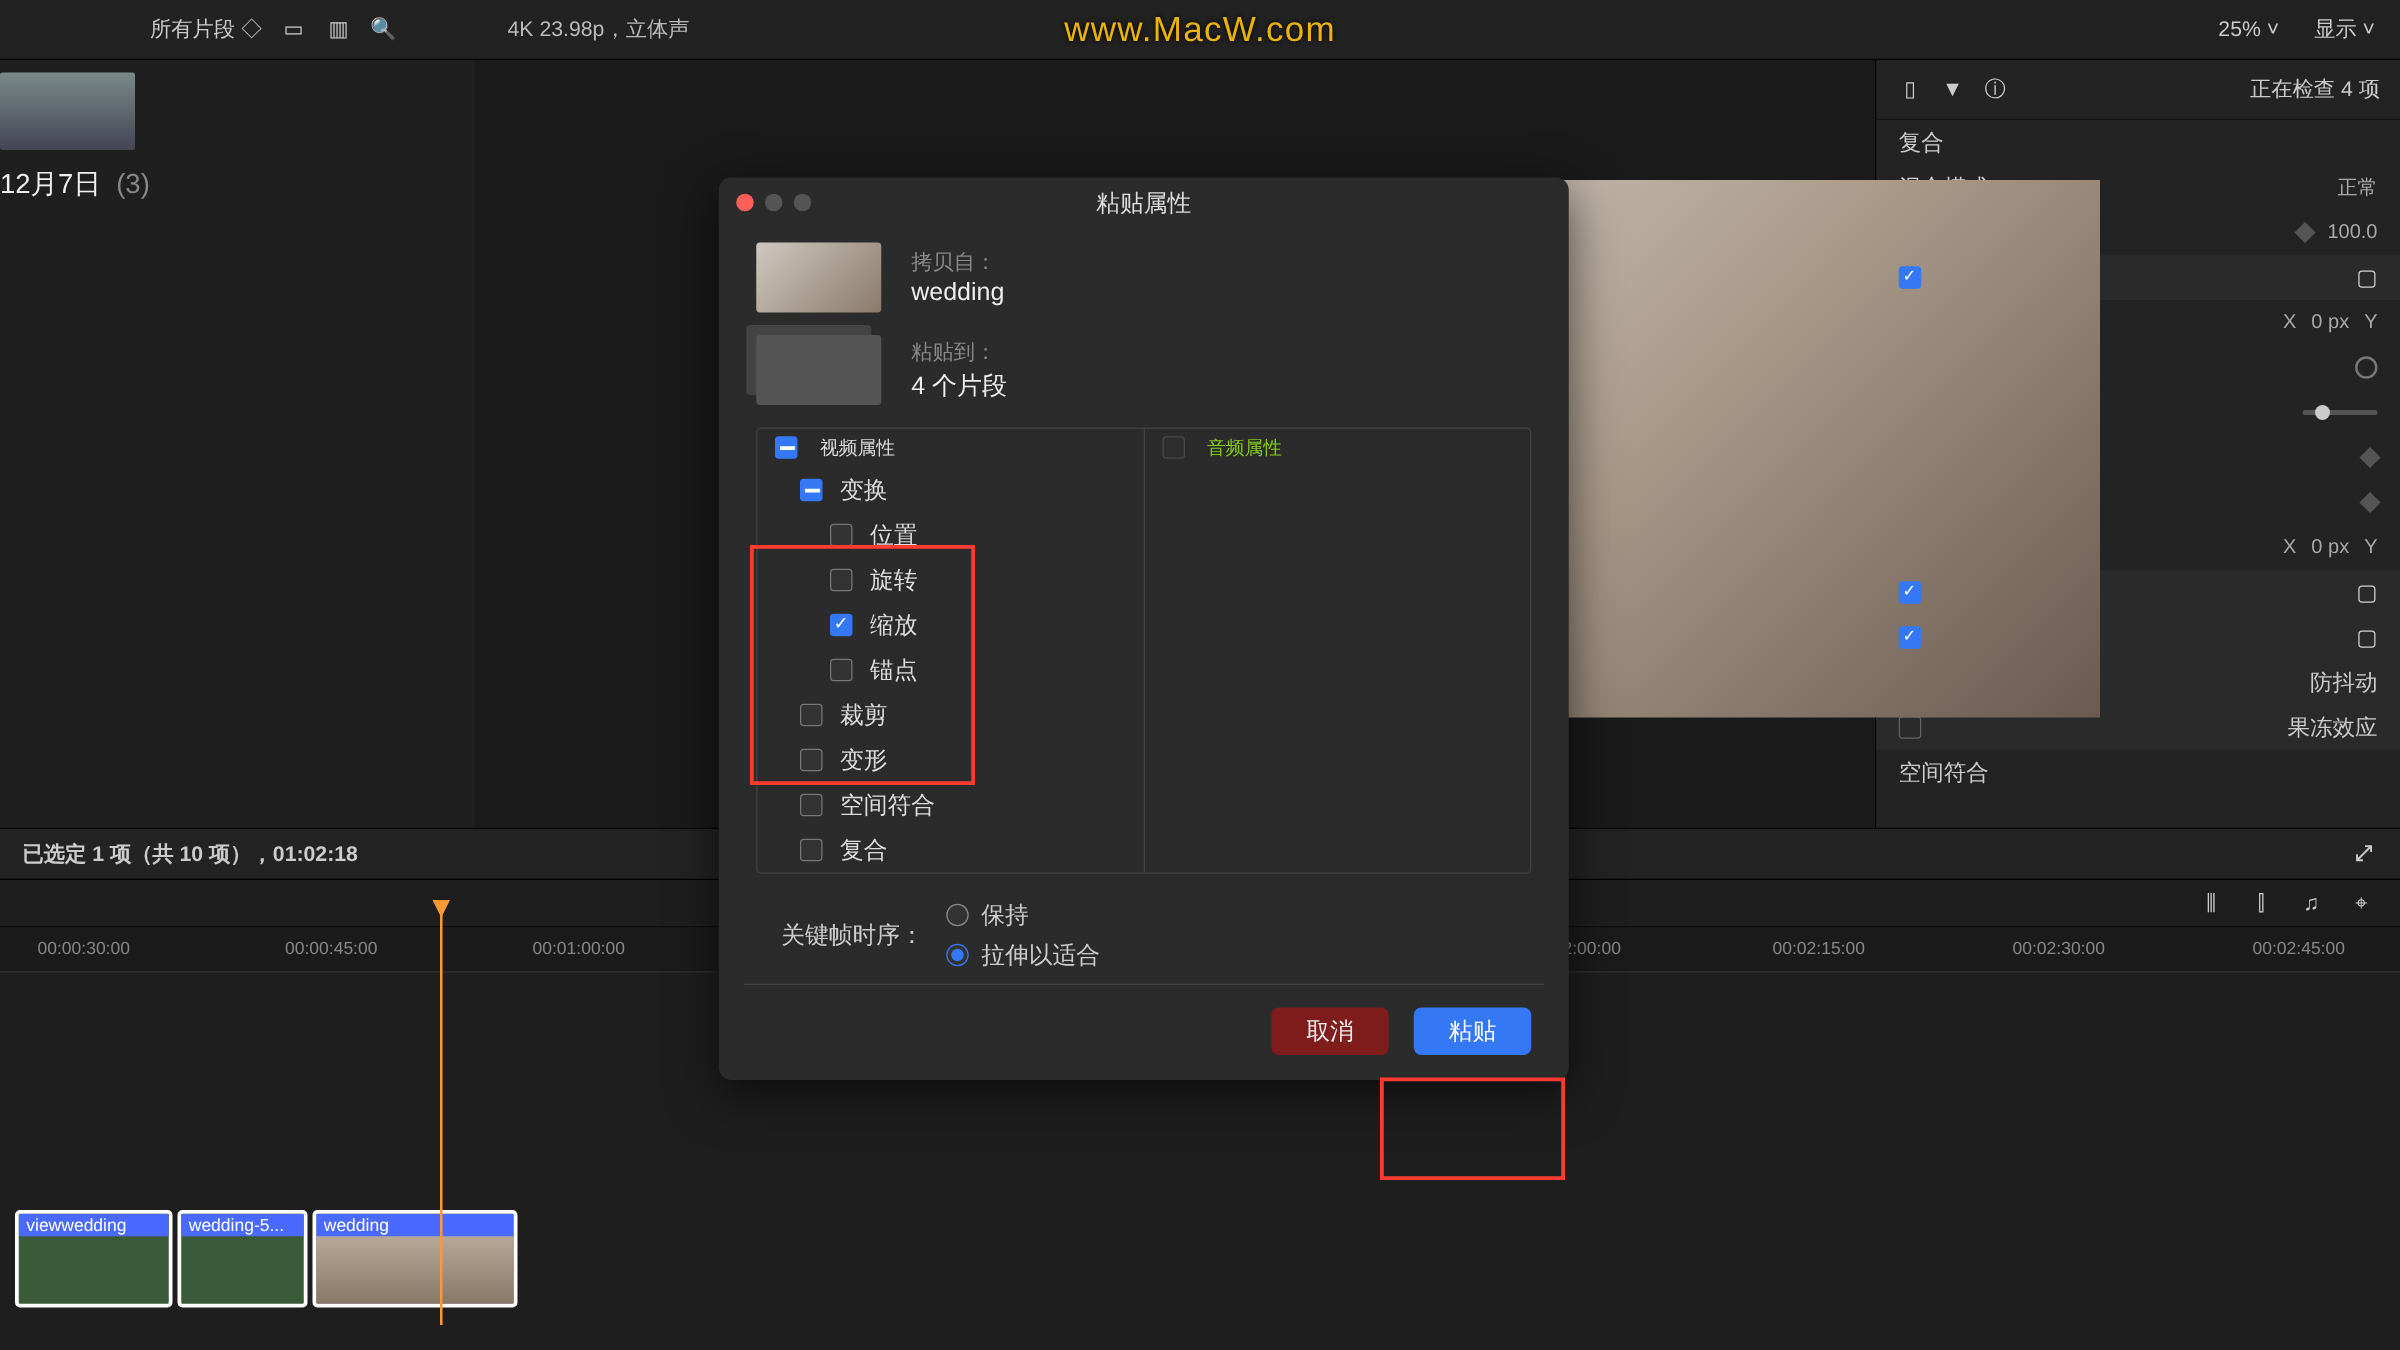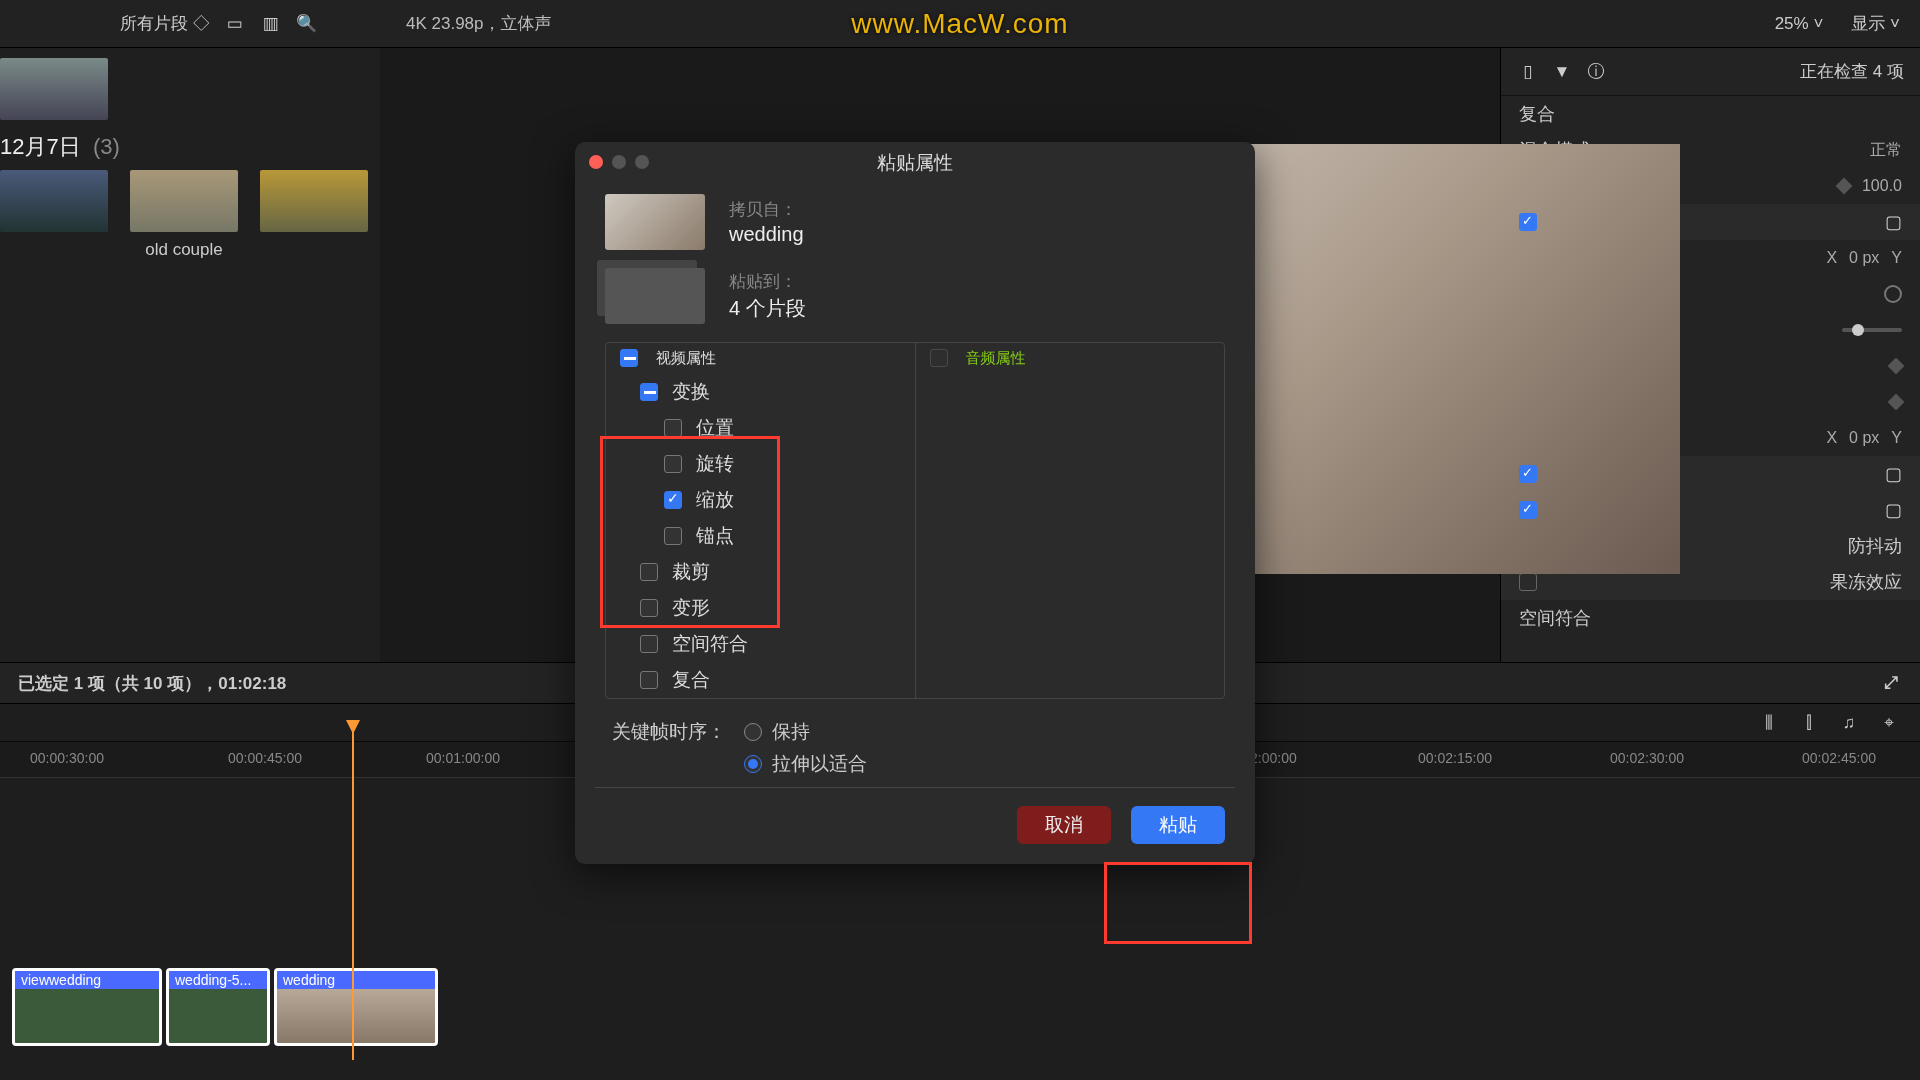--- a/index.html
+++ b/index.html
@@ -59,21 +59,21 @@
 .attr-col:first-child { border-right:1px solid #444; }
 .attr-hdr { display:flex; align-items:flex-start; gap:18px; padding:6px 14px; font-size:15px; color:#ddd; }
 .attr-item { display:flex; align-items:center; gap:14px; padding:5px 14px 5px 34px; font-size:19px; color:#ddd; }
 .attr-item.sub { padding-left:58px; }
 .cbx { width:18px; height:18px; border:1px solid #777; border-radius:3px; background:#333; }
 .cbx.ind { background:#3478f6; border-color:#3478f6; position:relative; }
 .cbx.ind::after { content:""; position:absolute; left:3px; top:7px; width:12px; height:3px; background:#fff; }
 .cbx.chk { background:#3478f6; border-color:#3478f6; position:relative; }
 .cbx.chk::after { content:"✓"; color:#fff; font-size:14px; position:absolute; left:2px; top:-2px; }
 .hl-red { position:absolute; border:3px solid #ff3b30; pointer-events:none; z-index:110; }
-.kf-row { display:flex; align-items:flex-start; gap:18px; margin:20px 0 10px 7px; font-size:19px; }
+.kf-row { display:flex; align-items:center; gap:18px; margin:20px 0 10px 20px; font-size:19px; }
 .radio { width:18px; height:18px; border-radius:50%; border:1px solid #888; background:#333; display:inline-block; position:relative; }
 .radio.on { border-color:#3478f6; }
 .radio.on::after { content:""; position:absolute; left:3px; top:3px; width:10px; height:10px; border-radius:50%; background:#3478f6; }
 .dlg-btns { display:flex; justify-content:flex-end; gap:20px; margin-top:18px; }
 .btn { padding:6px 28px; border-radius:6px; font-size:19px; }
 .btn.sec { background:#7f1d1d; color:#eee; }
 .btn.pri { background:#3478f6; color:#fff; }
 </style>
 </head>
 <body>
@@ -100,32 +100,20 @@
 
   <div class="browser">
     <div class="thumbs">
       <div class="thumb">
           <div class="thumb-img" style="background:linear-gradient(#7a8a88,#445)"></div>
         </div>
     </div>
     <div class="date-hdr">
       <span>12月7日</span>&nbsp;&nbsp;<span style="color:#888">(3)</span>
     </div>
-    <div class="thumbs">
-      <div class="thumb">
-          <div class="thumb-img" style="background:linear-gradient(#4a5a7a,#233)"></div>
-        </div>
-      <div class="thumb">
-        <div class="thumb-img" style="background:linear-gradient(#a89878,#776)"></div>
-        <div class="thumb-label">old couple</div>
-      </div>
-      <div class="thumb" style="margin-top:0">
-          <div class="thumb-img" style="background:linear-gradient(#b89838,#664)"></div>
-        </div>
-    </div>
   </div>
 
   <div class="viewer">
     <div class="preview-img"></div>
   </div>
 
   <div class="inspector">
     <div class="insp-top">
       <div class="icons">
         <span class="icn">▯</span>
@@ -223,21 +211,21 @@
   <div class="tl-ruler">
     <span class="tl-tick" style="left:30px">00:00:30:00</span>
     <span class="tl-tick" style="left:228px">00:00:45:00</span>
     <span class="tl-tick" style="left:426px">00:01:00:00</span>
     <span class="tl-tick" style="left:1250px">2:00:00</span>
     <span class="tl-tick" style="left:1418px">00:02:15:00</span>
     <span class="tl-tick" style="left:1610px">00:02:30:00</span>
     <span class="tl-tick" style="left:1802px">00:02:45:00</span>
   </div>
   <div class="tl-clips">
-    <div class="clip" style="width:150px">
+    <div class="clip" style="width:126px">
         <div class="clabel">viewwedding</div>
       </div>
     <div class="clip" style="width:104px">
         <div class="clabel">wedding-5...</div>
       </div>
     <div class="clip" style="width:164px;background:linear-gradient(#c8b8a8,#887868)">
         <div class="clabel">wedding</div>
       </div>
   </div>
 </div>

